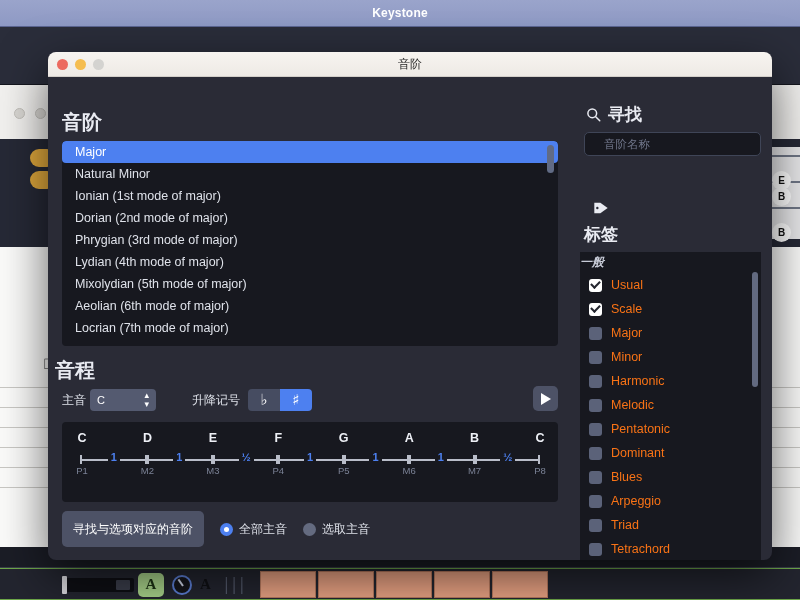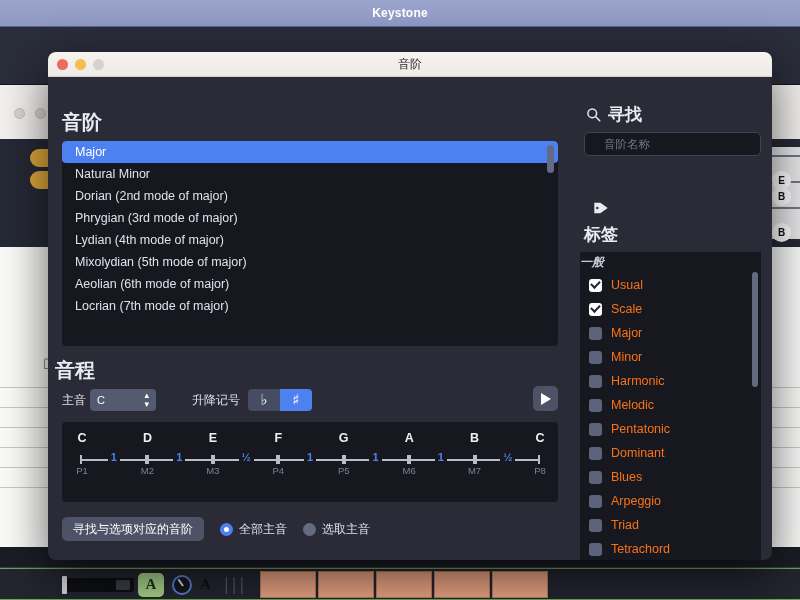--- a/index.html
+++ b/index.html
@@ -164,21 +164,21 @@
   .axis-line { position: absolute; left: 18px; top: 37px; width: 460px; height: 1.5px; background: #b9bdc9; }
   .tick { position: absolute; top: 33px; width: 4px; height: 9px; background: #b9bdc9; }
   .tick.end { width: 2px; }
   .step-lbl {
     position: absolute; top: 29px; font-size: 11px; font-weight: bold; color: #4d80f0;
     background: #17181f; padding: 0 3px;
   }
 
   .bottom-row { position: absolute; left: 14px; top: 440px; height: 24px; display: flex; align-items: center; }
   .find-btn {
-    height: 24px; padding: 0 11px; border-radius: 5px; background: #4d5266;
+    height: 36px; padding: 0 11px; border-radius: 5px; background: #4d5266;
     display: flex; align-items: center; font-size: 12px; color: #ffffff;
   }
   .radio-wrap { display: flex; align-items: center; gap: 6px; margin-left: 16px; }
   .radio {
     width: 13px; height: 13px; border-radius: 50%; background: #646b80;
     display: flex; align-items: center; justify-content: center;
   }
   .radio.on { background: #4d80f0; }
   .radio.on::after { content: ''; width: 5px; height: 5px; border-radius: 50%; background: #ffffff; }
   .radio-lbl { font-size: 12px; color: #dfe2ea; }
@@ -316,20 +316,21 @@
   <div class="dlg-body">
 
     <div class="left-col">
 
       <div class="sec-title" style="position:absolute;left:14px;top:32px;">音阶</div>
 
       <div class="scale-list">
         <div id="scale-items">
             <div class="scale-item selected">Major</div>
             <div class="scale-item">Natural Minor</div>
+            <div class="scale-item">Ionian (1st mode of major)</div>
             <div class="scale-item">Dorian (2nd mode of major)</div>
             <div class="scale-item">Phrygian (3rd mode of major)</div>
             <div class="scale-item">Lydian (4th mode of major)</div>
             <div class="scale-item">Mixolydian (5th mode of major)</div>
             <div class="scale-item">Aeolian (6th mode of major)</div>
             <div class="scale-item">Locrian (7th mode of major)</div>
           </div>
         <div class="list-scrollbar"></div>
       </div>
 

